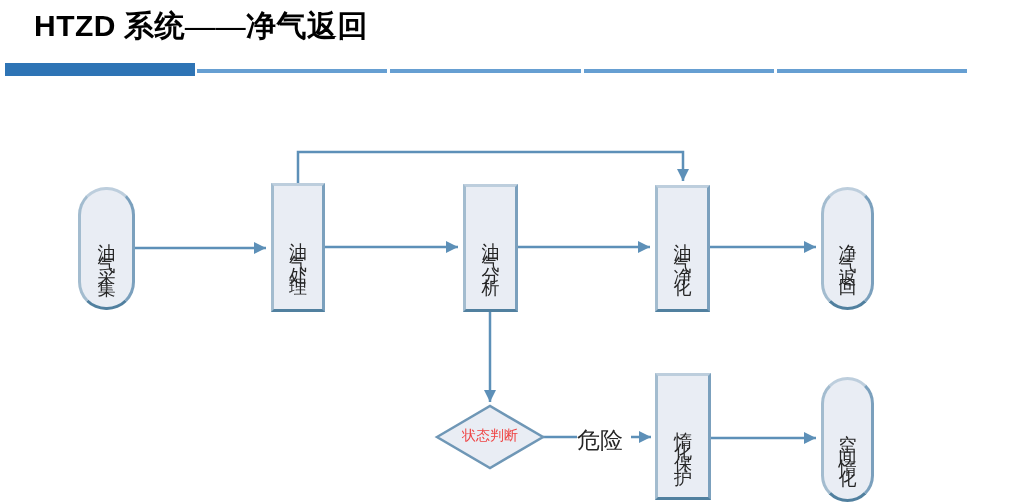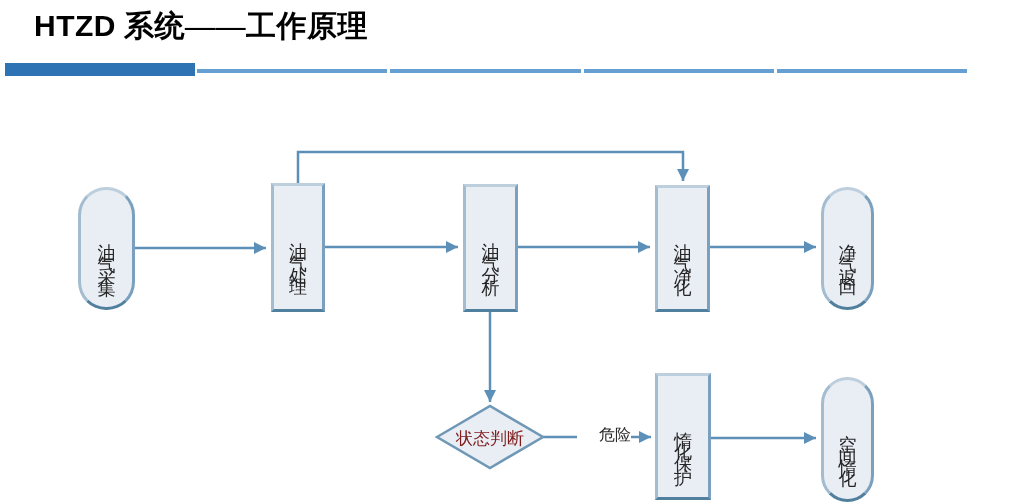--- a/index.html
+++ b/index.html
@@ -47,34 +47,34 @@
     writing-mode: vertical-rl;
     text-orientation: upright;
     font-size: 18px; color: #262626;
     letter-spacing: 12px; line-height: 1;
     padding-top: 8px;
   }
   .connectors { position: absolute; left: 0; top: 0; }
 
   .diamond-label {
     position: absolute; left: 440px; top: 427px; width: 100px;
-    text-align: center; font-size: 17px; color: #7f1d1d;
+    text-align: center; font-size: 14px; color: #ef4444;
   }
   .edge-label {
     position: absolute; left: 577px; top: 425px; width: 54px;
-    text-align: right; font-size: 16px; color: #262626;
+    text-align: left; font-size: 23px; color: #262626;
     background: #ffffff;
   }
 </style>
 </head>
 <body>
 
 <div class="slide">
 
-  <h1 class="title"><span class="t-latin">HTZD</span><span class="t-rest"> 系统——工作原理</span></h1>
+  <h1 class="title"><span class="t-latin">HTZD</span><span class="t-rest"> 系统——净气返回</span></h1>
 
   <div class="bar-dark"></div>
   <div class="bar-light">
     <span></span>
     <span></span>
     <span></span>
     <span></span>
   </div>
 
   <svg class="connectors" width="1011" height="504" viewBox="0 0 1011 504">

